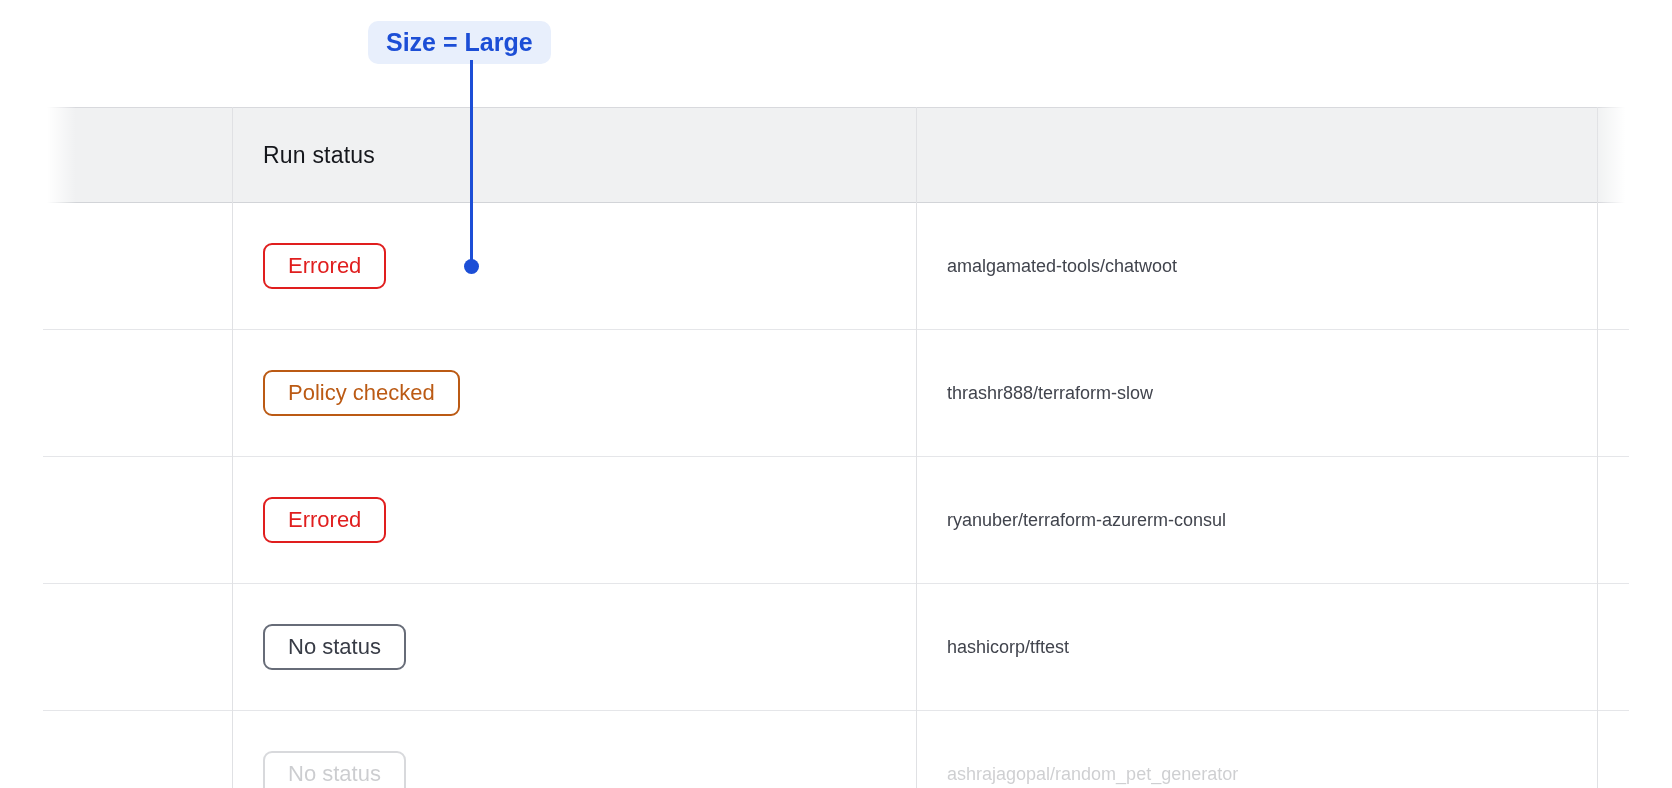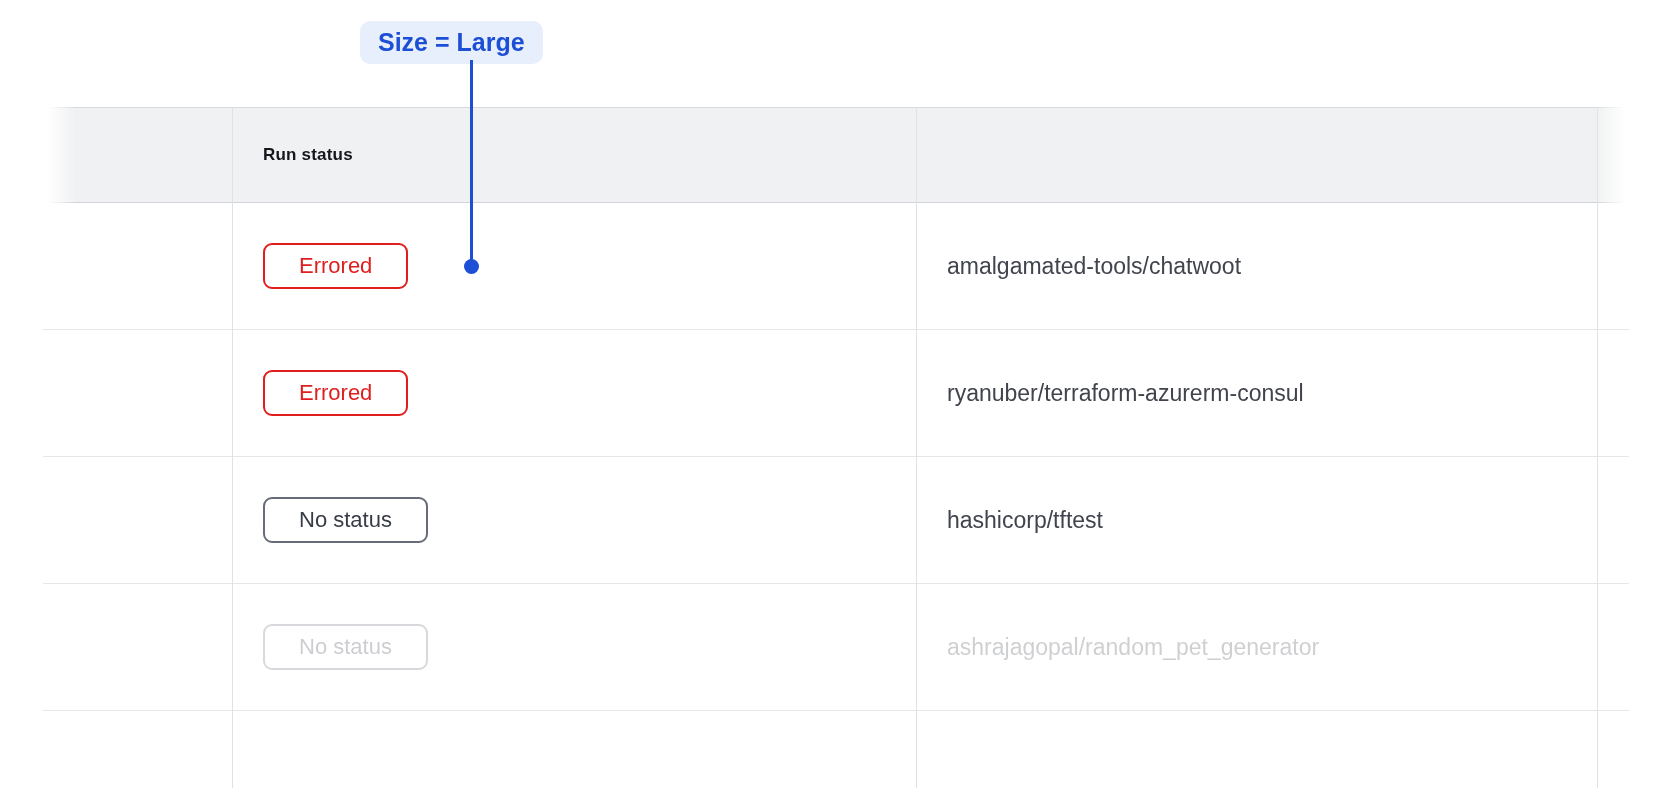--- a/index.html
+++ b/index.html
@@ -26,22 +26,22 @@
     border-top: 1px solid #d8d9dd;
     border-bottom: 1px solid #d2d4d8;
     display: flex;
     align-items: center;
   }
   .th {
     height: 100%;
     display: flex;
     align-items: center;
     padding-left: 31px;
-    font-size: 17px;
-    font-weight: 700;
+    font-size: 23px;
+    font-weight: 400;
     color: #15171c;
     letter-spacing: .2px;
   }
   .tbody { position: absolute; top: 96px; left: 0; right: 0; }
   .row {
     display: flex;
     align-items: center;
     height: 127px;
     border-bottom: 1px solid #e5e6e9;
     background: #ffffff;
@@ -50,29 +50,29 @@
     height: 100%;
     display: flex;
     align-items: center;
     padding-left: 31px;
   }
   .col-select { width: 189px; flex: 0 0 189px; padding-left: 0; }
   .col-status { width: 684px; flex: 0 0 684px; }
   .col-repo   { flex: 1 1 auto; min-width: 0; }
 
   .repo-text {
-    font-size: 23px;
+    font-size: 18px;
     font-weight: 400;
     color: #41444d;
     white-space: nowrap;
   }
 
   .badge {
     display: inline-block;
-    padding: 9px 34px;
+    padding: 9px 23px;
     border: 2px solid currentColor;
     border-radius: 9px;
     font-size: 22px;
     font-weight: 500;
     line-height: 1.1;
     background: transparent;
     white-space: nowrap;
   }
 
   .row.faded .td > * { opacity: 0.25; }
@@ -97,21 +97,21 @@
     width: 34px;
     z-index: 3;
     pointer-events: none;
   }
   .fade-left  { left: -1px;  background: linear-gradient(to right, #ffffff 15%, rgba(255,255,255,0)); }
   .fade-right { right: -1px; background: linear-gradient(to left,  #ffffff 15%, rgba(255,255,255,0)); }
 
   
   .anno { position: absolute; z-index: 10; }
   .anno-pill {
-    left: 360px; top: 21px;
+    left: 368px; top: 21px;
     padding: 7px 18px;
     border-radius: 10px;
     font-size: 25px;
     font-weight: 600;
     white-space: nowrap;
   }
   .anno-line {
     left: 470px; top: 60px;
     width: 3px; height: 200px;
   }
@@ -139,20 +139,29 @@
   <div class="row">
     <div class="td col-select"></div>
     <div class="td col-status">
       <span class="badge" style="color: rgb(224, 30, 30); border-color: rgb(224, 30, 30);">Errored</span>
     </div>
     <div class="td col-repo">
       <span class="repo-text">amalgamated-tools/chatwoot</span>
     </div>
   </div>
 
+  <div class="row">
+    <div class="td col-select"></div>
+    <div class="td col-status">
+      <span class="badge" style="color: rgb(187, 90, 20); border-color: rgb(187, 90, 20);">Policy checked</span>
+    </div>
+    <div class="td col-repo">
+      <span class="repo-text">thrashr888/terraform-slow</span>
+    </div>
+  </div>
 
   <div class="row">
     <div class="td col-select"></div>
     <div class="td col-status">
       <span class="badge" style="color: rgb(224, 30, 30); border-color: rgb(224, 30, 30);">Errored</span>
     </div>
     <div class="td col-repo">
       <span class="repo-text">ryanuber/terraform-azurerm-consul</span>
     </div>
   </div>

